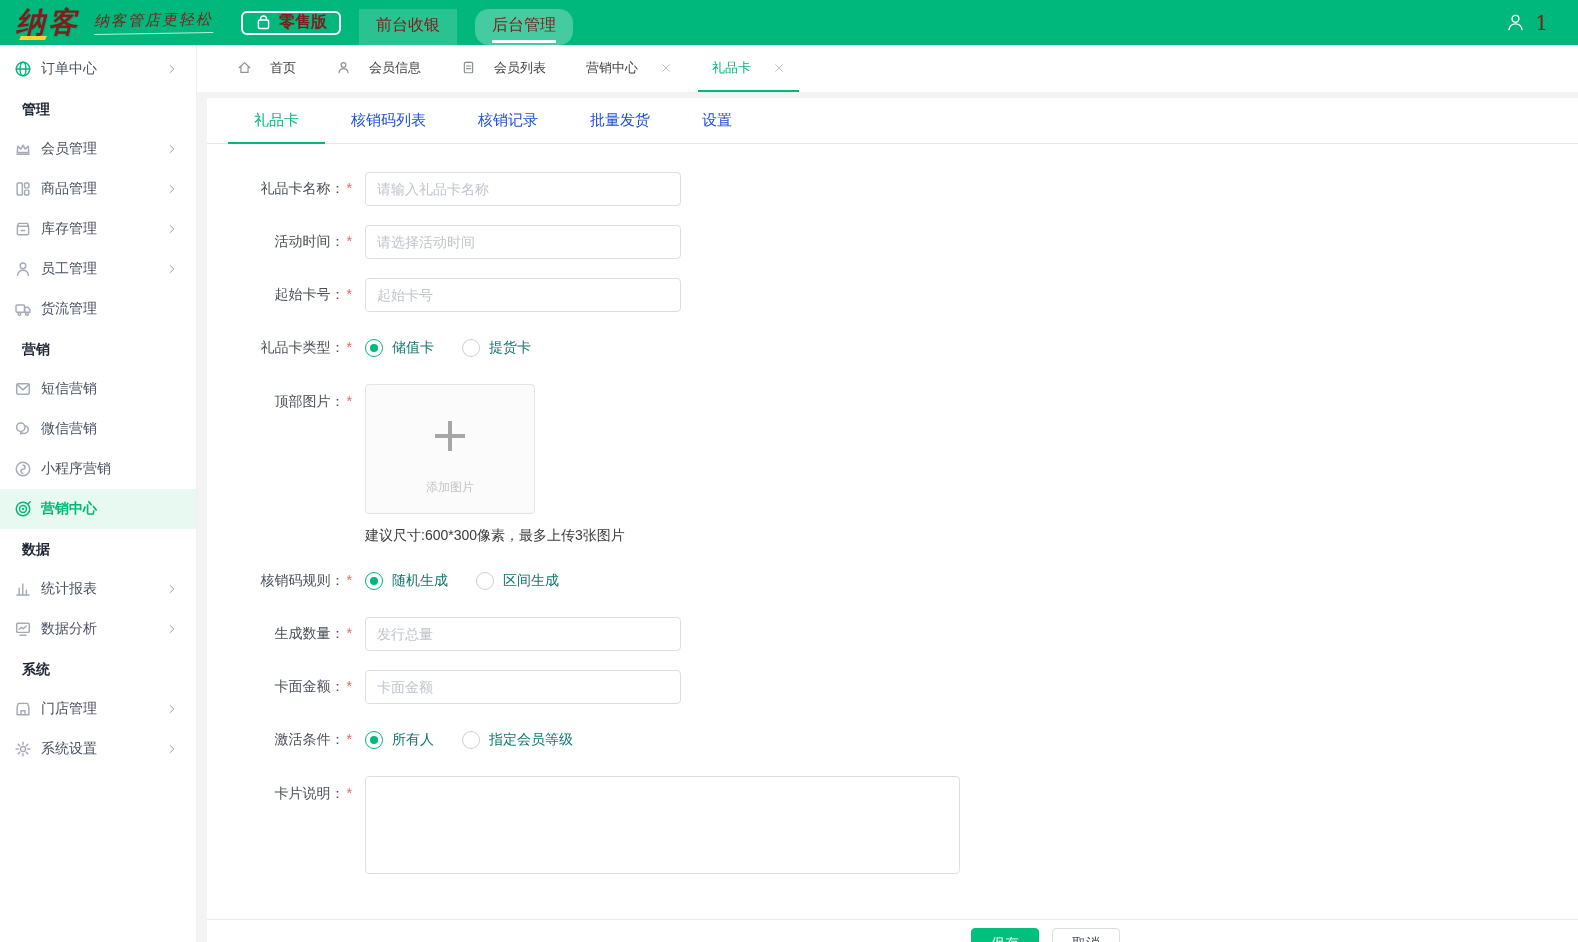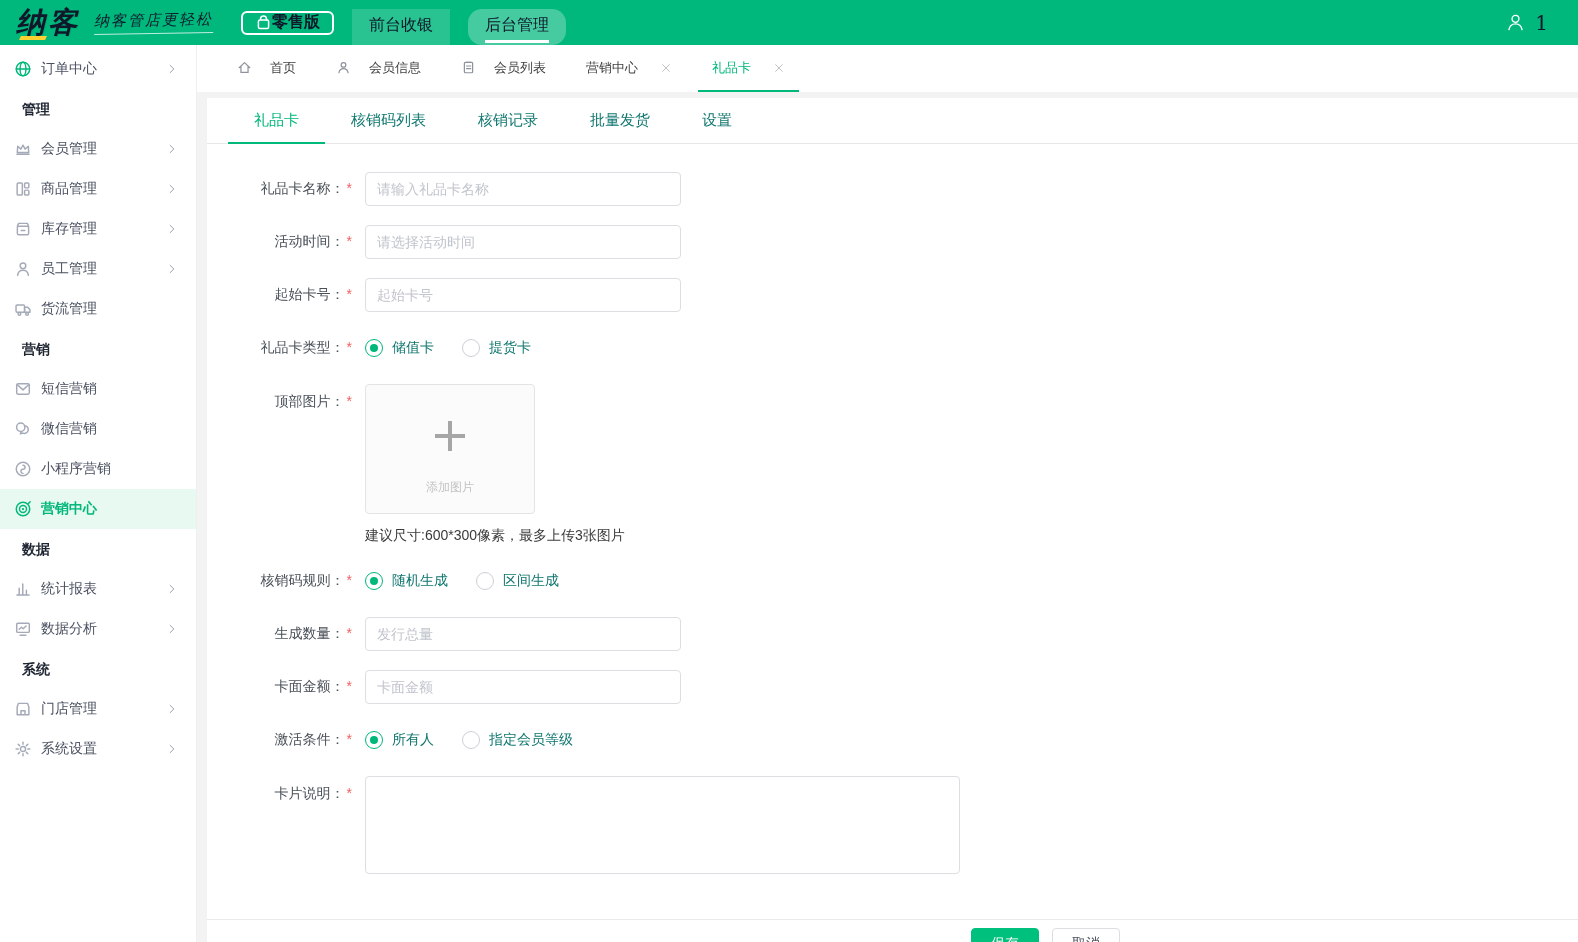--- a/index.html
+++ b/index.html
@@ -1,26 +1,26 @@
 <!DOCTYPE html>
 <html><head>
 <meta charset="utf-8">
 <style>
   * { margin:0; padding:0; box-sizing:border-box; }
   html,body { width:1578px; height:942px; overflow:hidden; background:#fff;
     font-family:"Liberation Sans","DejaVu Sans",sans-serif; }
   input,textarea,button { font-family:inherit; }
 
   
-  .header { height:45px; background:#00b87c; display:flex; align-items:center; color:#0f172a; position:relative; }
+  .header { height:45px; background:#00b87c; display:flex; align-items:center; color:#7f1d1d; position:relative; }
   .logo { margin-left:16px; position:relative; display:flex; align-items:center; cursor:pointer; }
   .logo-text { font-size:29px; font-weight:bold; font-style:italic; letter-spacing:3px; text-shadow:1px 1px 0 rgba(0,0,0,.08); }
   .logo-accent { position:absolute; left:4px; bottom:3px; width:26px; height:4px; background:#ffd232; transform:skewX(-25deg); }
   .tagline { margin-left:14px; font-size:15px; font-style:italic; font-family:"DejaVu Serif","Liberation Serif",serif; letter-spacing:2px; border-bottom:1px solid rgba(255,255,255,.75); padding-bottom:3px; transform:rotate(-1deg); }
-  .edition-badge { margin-left:28px; height:24px; border:2px solid #fff; border-radius:6px; display:flex; align-items:center; padding:0 12px; font-size:16px; font-weight:bold; }
+  .edition-badge { margin-left:28px; height:24px; border:2px solid #fff; border-radius:6px; display:flex; align-items:center; gap:7px; padding:0 12px; font-size:16px; font-weight:bold; }
   .edition-badge .icon { width:17px; height:17px; color:#fff; }
   .nav-btn { margin-left:18px; align-self:flex-end; height:36px; padding:0 17px; display:flex; align-items:flex-start; padding-top:6px; background:rgba(255,255,255,.16); font-size:16px; cursor:pointer; }
   .nav-btn.active { background:rgba(255,255,255,.27);border-radius:14px; }
   .nav-btn.active .nav-label { border-bottom:3px solid #fff; padding-bottom:4px; }
   .user-area { margin-left:auto; margin-right:30px; display:flex; align-items:center; gap:9px; }
   .user-area .icon { width:21px; height:21px; color:#fff; cursor:pointer; }
   .user-count { font-size:20px; font-family:"DejaVu Serif","Liberation Serif",serif; }
 
   
   .app { display:flex; height:916px; }
@@ -32,21 +32,21 @@
   .tab { display:flex; align-items:center; gap:18px; padding:0 14px; margin-right:12px; font-size:13px; color:#424242; cursor:pointer; border-bottom:2px solid transparent; }
   .tab .icon { width:15px; height:15px; color:#8d929c; }
   .tab .icon.close { width:12px; height:12px; color:#bfbfbf; margin-left:4px; }
   .tab.active { color:#00b87a; border-bottom-color:#00b87a; }
 
   
   .content-row { flex:1; display:flex; min-height:0; }
   .gutter { width:10px; background:#f3f3f3; }
   .card { flex:1; background:#fff; display:flex; flex-direction:column; min-width:0; }
   .subtabs { height:46px; border-bottom:1px solid #e8e8e8; display:flex; padding-left:21px; }
-  .subtab { padding:0 26px; line-height:44px; font-size:15px; color:#0f766e; cursor:pointer; border-bottom:2px solid transparent; margin-bottom:-1px; }
+  .subtab { padding:0 26px; line-height:44px; font-size:15px; color:#1d4ed8; cursor:pointer; border-bottom:2px solid transparent; margin-bottom:-1px; }
   .subtab.active { color:#00b87a; border-bottom-color:#00b87a; }
 
   
   .form { padding-top:28px; font-size:14px; color:#4e545e; }
   .frow { display:flex; align-items:center; min-height:34px; margin-bottom:19px; }
   .frow.top { align-items:flex-start; }
   .frow.top .flabel { padding-top:9px; }
   .flabel { width:145px; flex-shrink:0; text-align:right; color:#4a5058; }
   .fstar { color:#f25f5f; margin-left:2px; }
   .fctrl { margin-left:13px; }

